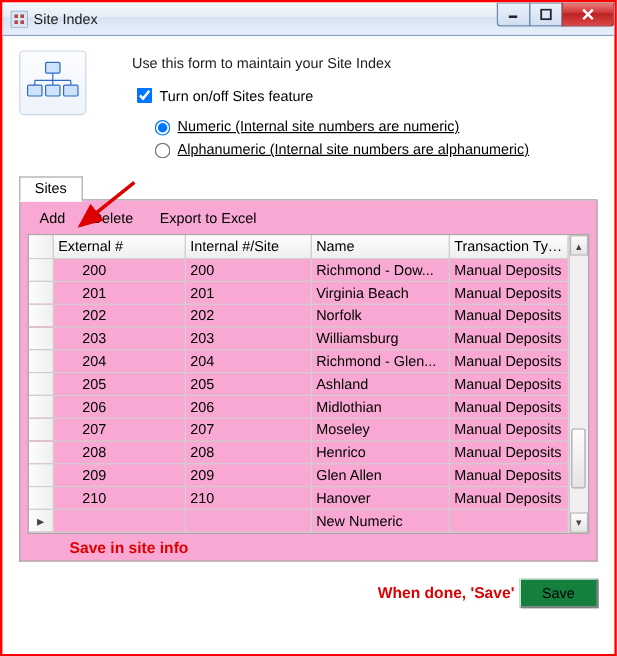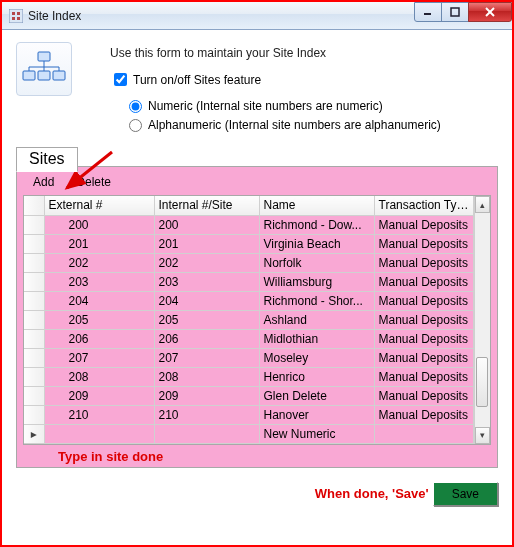--- a/index.html
+++ b/index.html
@@ -71,37 +71,37 @@
     border: 1px solid #c9d6e8;
     background: linear-gradient(#fdfdff, #edf3fa);
     border-radius: 4px;
     display: flex; align-items: center; justify-content: center;
     margin-right: 18px;
   }
   .intro-block { flex: 1; }
   .intro-text { margin: 4px 0 10px 0; color: #222; }
   .checkbox-row { margin: 4px 0 8px 0; display: flex; align-items: center; }
   .checkbox-row input { margin-right: 6px; }
-  .radio-row { margin: 3px 0 3px 14px; display: flex; align-items: flex-end; }
+  .radio-row { margin: 3px 0 3px 14px; display: flex; align-items: center; text-decoration: underline; }
   .radio-row input { margin-right: 6px; }
 
   .tabstrip {
     position: relative;
     margin-top: 12px;
     height: 20px;
   }
   .tab {
     position: absolute;
     left: 0; top: 0;
     padding: 2px 12px 3px 12px;
     border: 1px solid #a8a8a8;
     border-bottom: 1px solid #fff;
     background: #fff;
     z-index: 2;
-    font-size: 16px;
+    font-size: 12px;
   }
   .tab-border {
     position: absolute;
     left: 0; right: 0; bottom: 0;
     border-bottom: 1px solid #a8a8a8;
   }
   .tabpanel {
     border: 1px solid #a8a8a8;
     border-top: none;
     padding: 6px 6px 22px 6px;
@@ -269,20 +269,21 @@
 
   <div class="tabstrip">
     <div class="tab">Sites</div>
     <div class="tab-border"></div>
   </div>
 
   <div class="tabpanel">
     <div class="toolbar">
       <span>Add</span>
       <span>Delete</span>
+      <span>Export to Excel</span>
     </div>
 
     <div class="grid-wrap">
       <table class="grid">
         <colgroup>
           <col style="width:20px">
             <col style="width:110px">
             <col style="width:105px">
             <col style="width:115px">
             <col>
@@ -322,21 +323,21 @@
               <td class="rowhdr"></td>
               <td class="num">203</td>
               <td>203</td>
               <td>Williamsburg</td>
               <td>Manual Deposits</td>
             </tr>
             <tr>
               <td class="rowhdr"></td>
               <td class="num">204</td>
               <td>204</td>
-              <td>Richmond - Shor...</td>
+              <td>Richmond - Glen...</td>
               <td>Manual Deposits</td>
             </tr>
             <tr>
               <td class="rowhdr"></td>
               <td class="num">205</td>
               <td>205</td>
               <td>Ashland</td>
               <td>Manual Deposits</td>
             </tr>
             <tr>
@@ -357,21 +358,21 @@
               <td class="rowhdr"></td>
               <td class="num">208</td>
               <td>208</td>
               <td>Henrico</td>
               <td>Manual Deposits</td>
             </tr>
             <tr>
               <td class="rowhdr"></td>
               <td class="num">209</td>
               <td>209</td>
-              <td>Glen Delete</td>
+              <td>Glen Allen</td>
               <td>Manual Deposits</td>
             </tr>
             <tr>
               <td class="rowhdr"></td>
               <td class="num">210</td>
               <td>210</td>
               <td>Hanover</td>
               <td>Manual Deposits</td>
             </tr>
             <tr>
@@ -400,13 +401,13 @@
 
 <svg class="arrow-svg" width="70" height="60">
   <defs>
     <marker id="ah" markerWidth="8" markerHeight="8" refX="6" refY="3" orient="auto">
       <path d="M0,0 L7,3 L0,6 Z" fill="#d00"></path>
     </marker>
   </defs>
   <line x1="60" y1="10" x2="15" y2="46" stroke="#d00" stroke-width="3" marker-end="url(#ah)"></line>
 </svg>
 
-<div style="position:absolute; left:56px; top:447px;" class="annot-red">Type in site done</div>
+<div style="position:absolute; left:56px; top:447px;" class="annot-red">Save in site info</div>
 
 </body></html>

